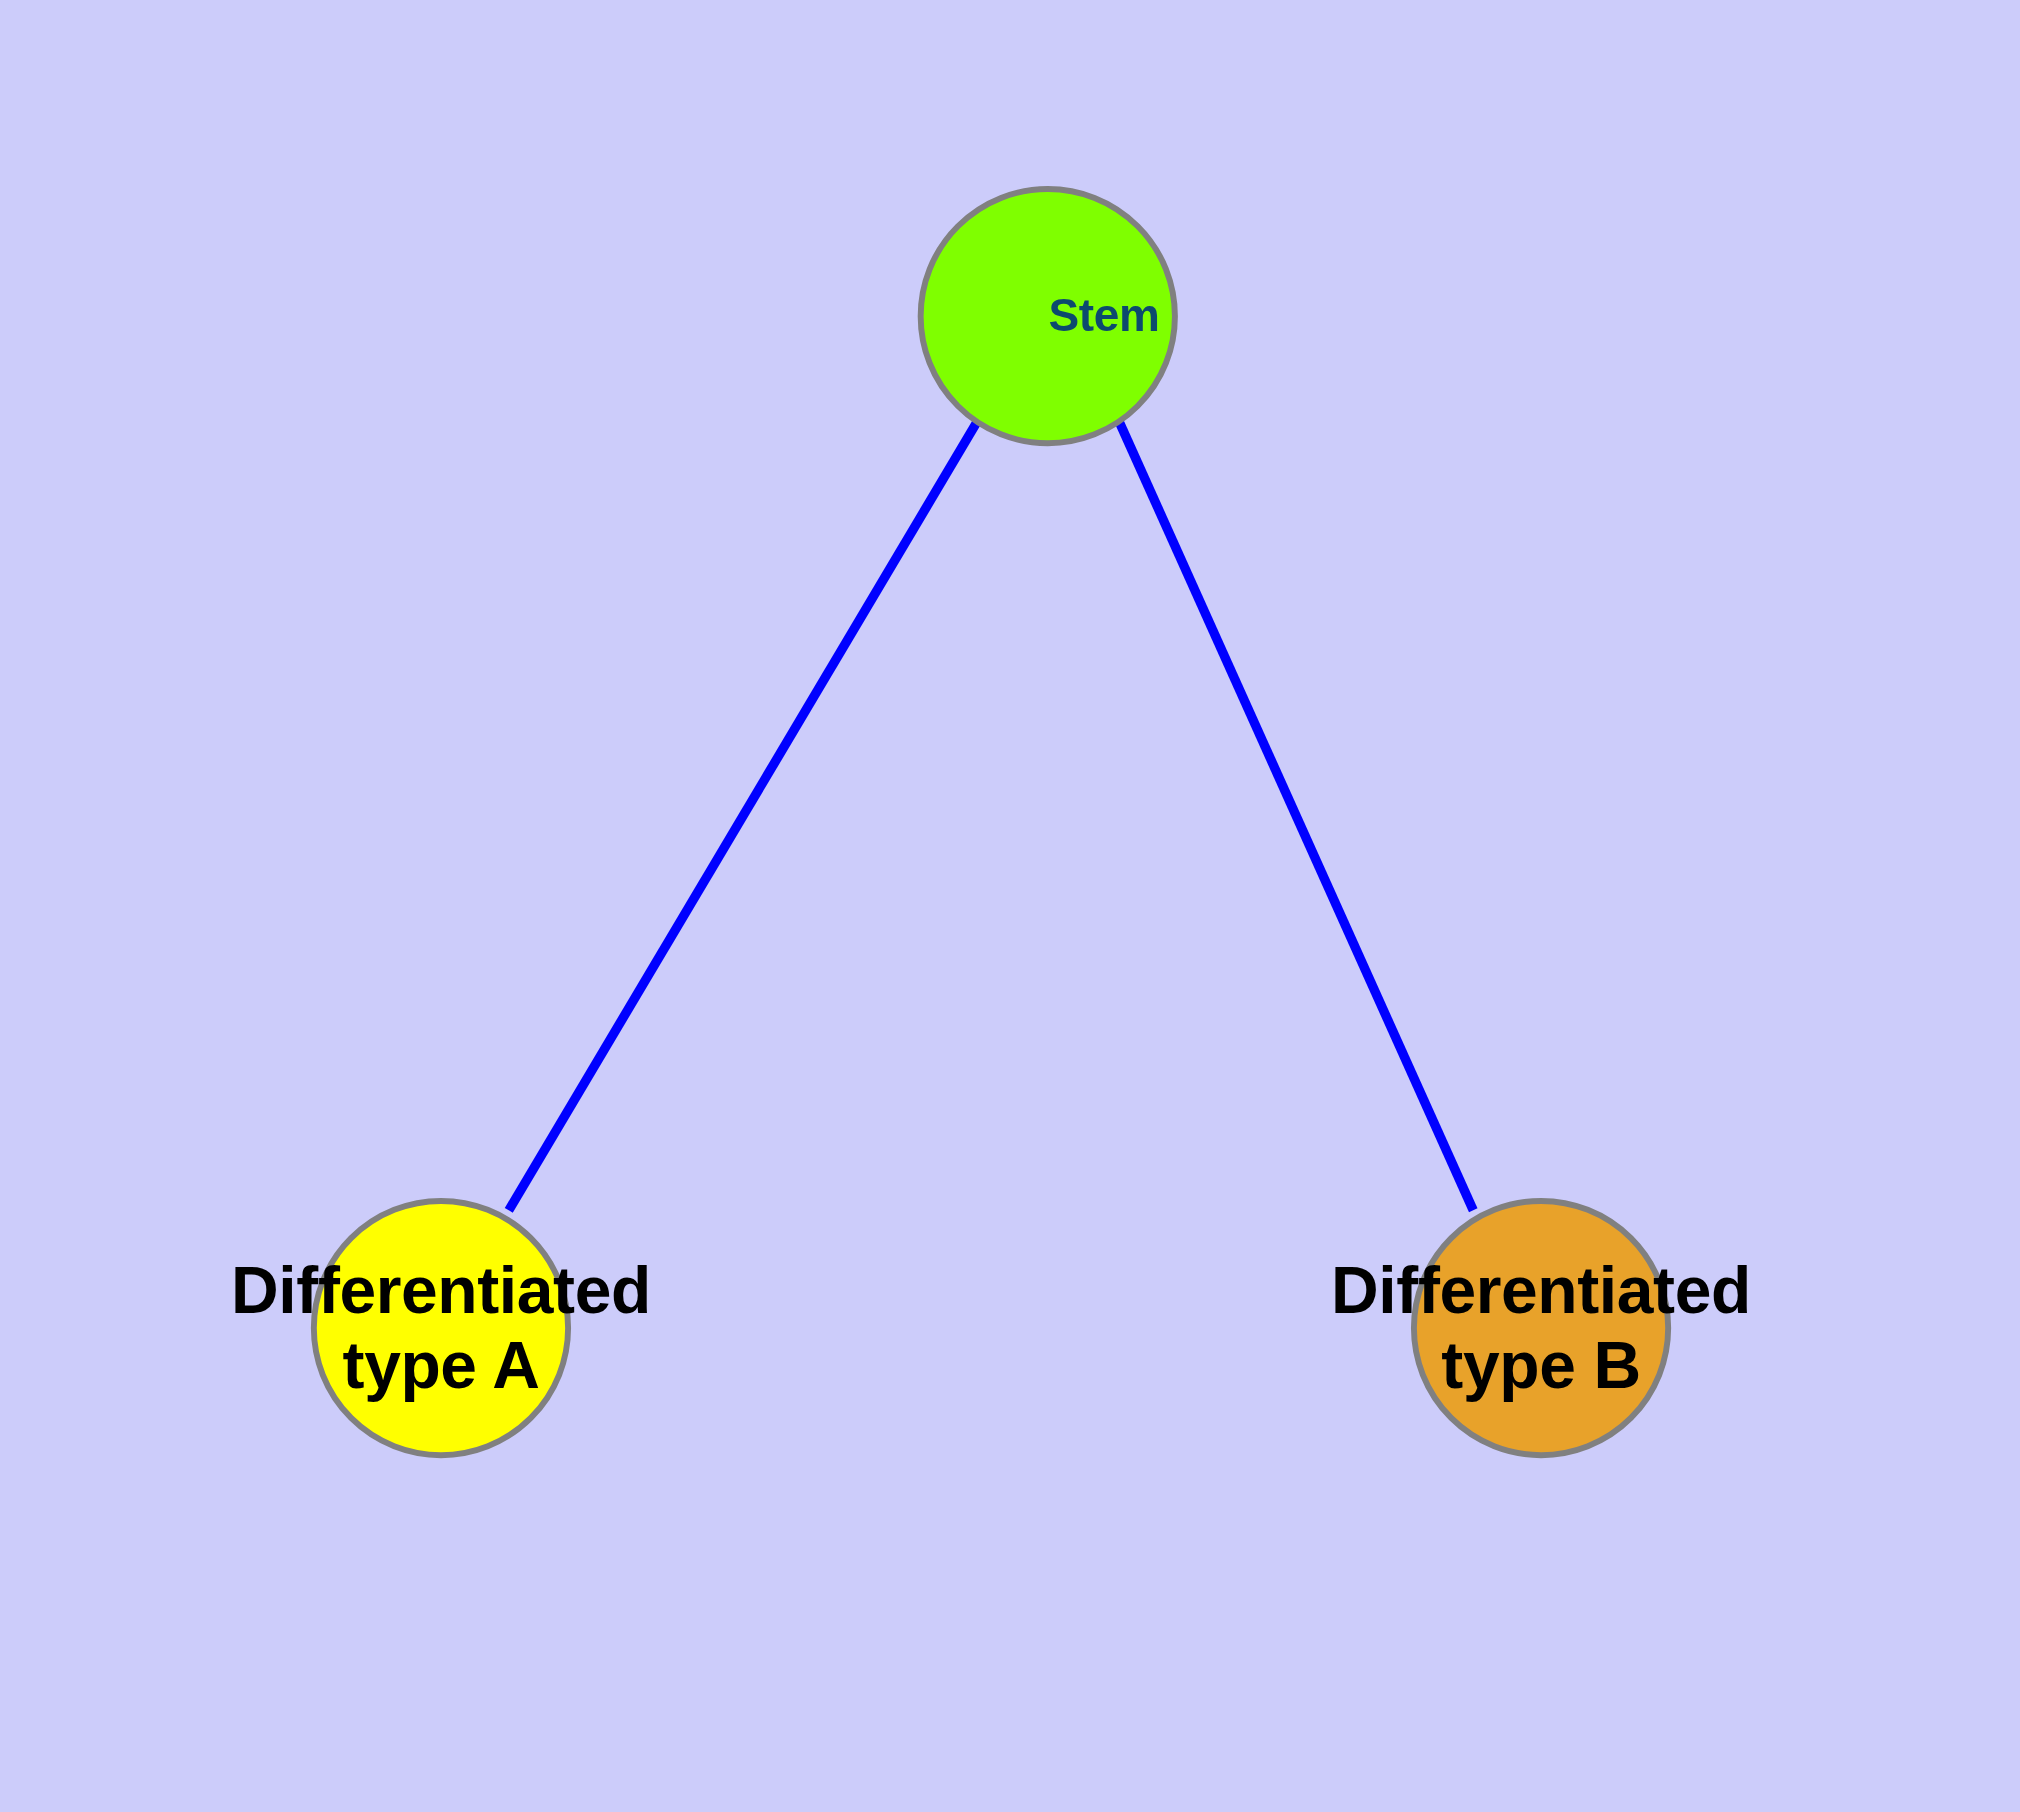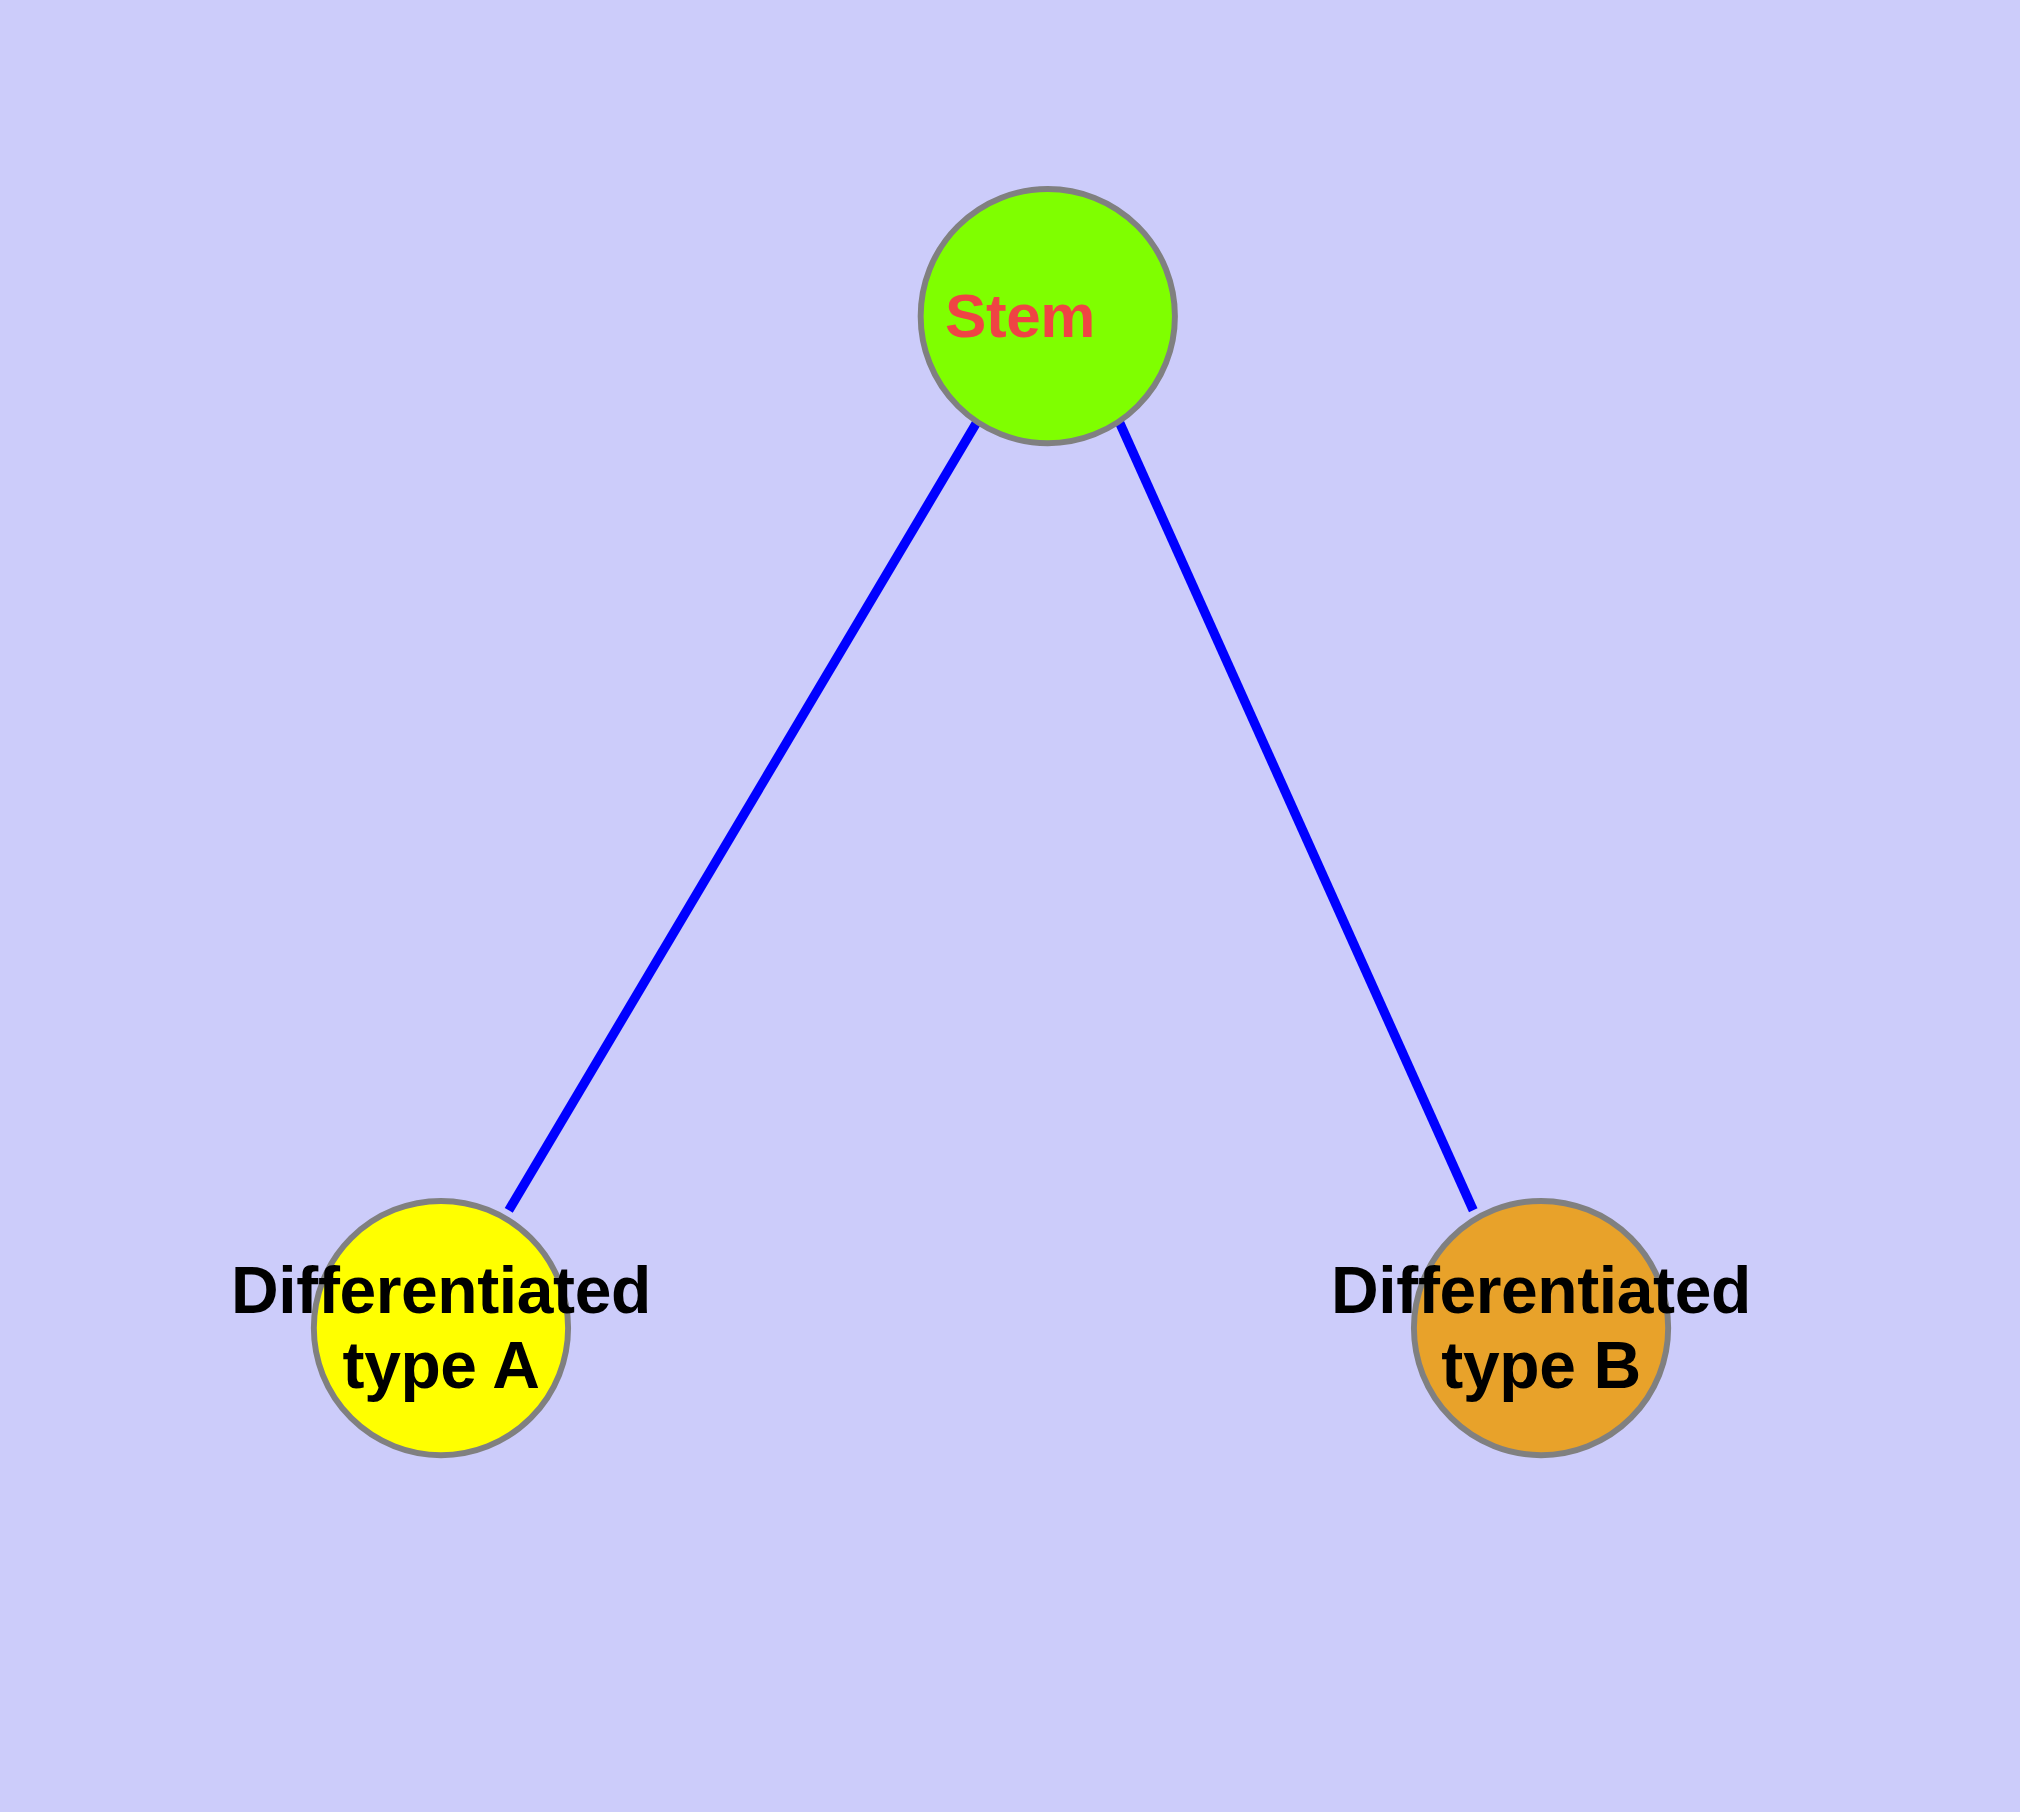--- a/index.html
+++ b/index.html
@@ -53,21 +53,21 @@
         <line x1="1320" y1="497" x2="1738" y2="1428" stroke="#0000ff" stroke-width="11" stroke-linecap="butt"></line>
       </g>
     <g id="node-layer">
         <circle cx="1236" cy="373" r="150" fill="#7fff00" stroke="#808080" stroke-width="7"></circle>
         <circle cx="520" cy="1567" r="150" fill="#ffff00" stroke="#808080" stroke-width="7"></circle>
         <circle cx="1818" cy="1567" r="150" fill="#e8a22a" stroke="#808080" stroke-width="7"></circle>
       </g>
   </svg>
 
   <div id="label-layer">
-      <div class="node-label" style="left: 1020px; top: 316px; font-size: 62px; color: #ef4444;">Stem</div>
+      <div class="node-label" style="left: 1104px; top: 316px; font-size: 46px; color: #0c4a6e;">Stem</div>
       <div class="node-label" style="left: 441px; top: 1328px; font-size: 66px; color: rgb(0, 0, 0);">Differentiated
 type A</div>
       <div class="node-label" style="left: 1541px; top: 1328px; font-size: 66px; color: rgb(0, 0, 0);">Differentiated
 type B</div>
     </div>
 
 </div>
 
 
 </body></html>

